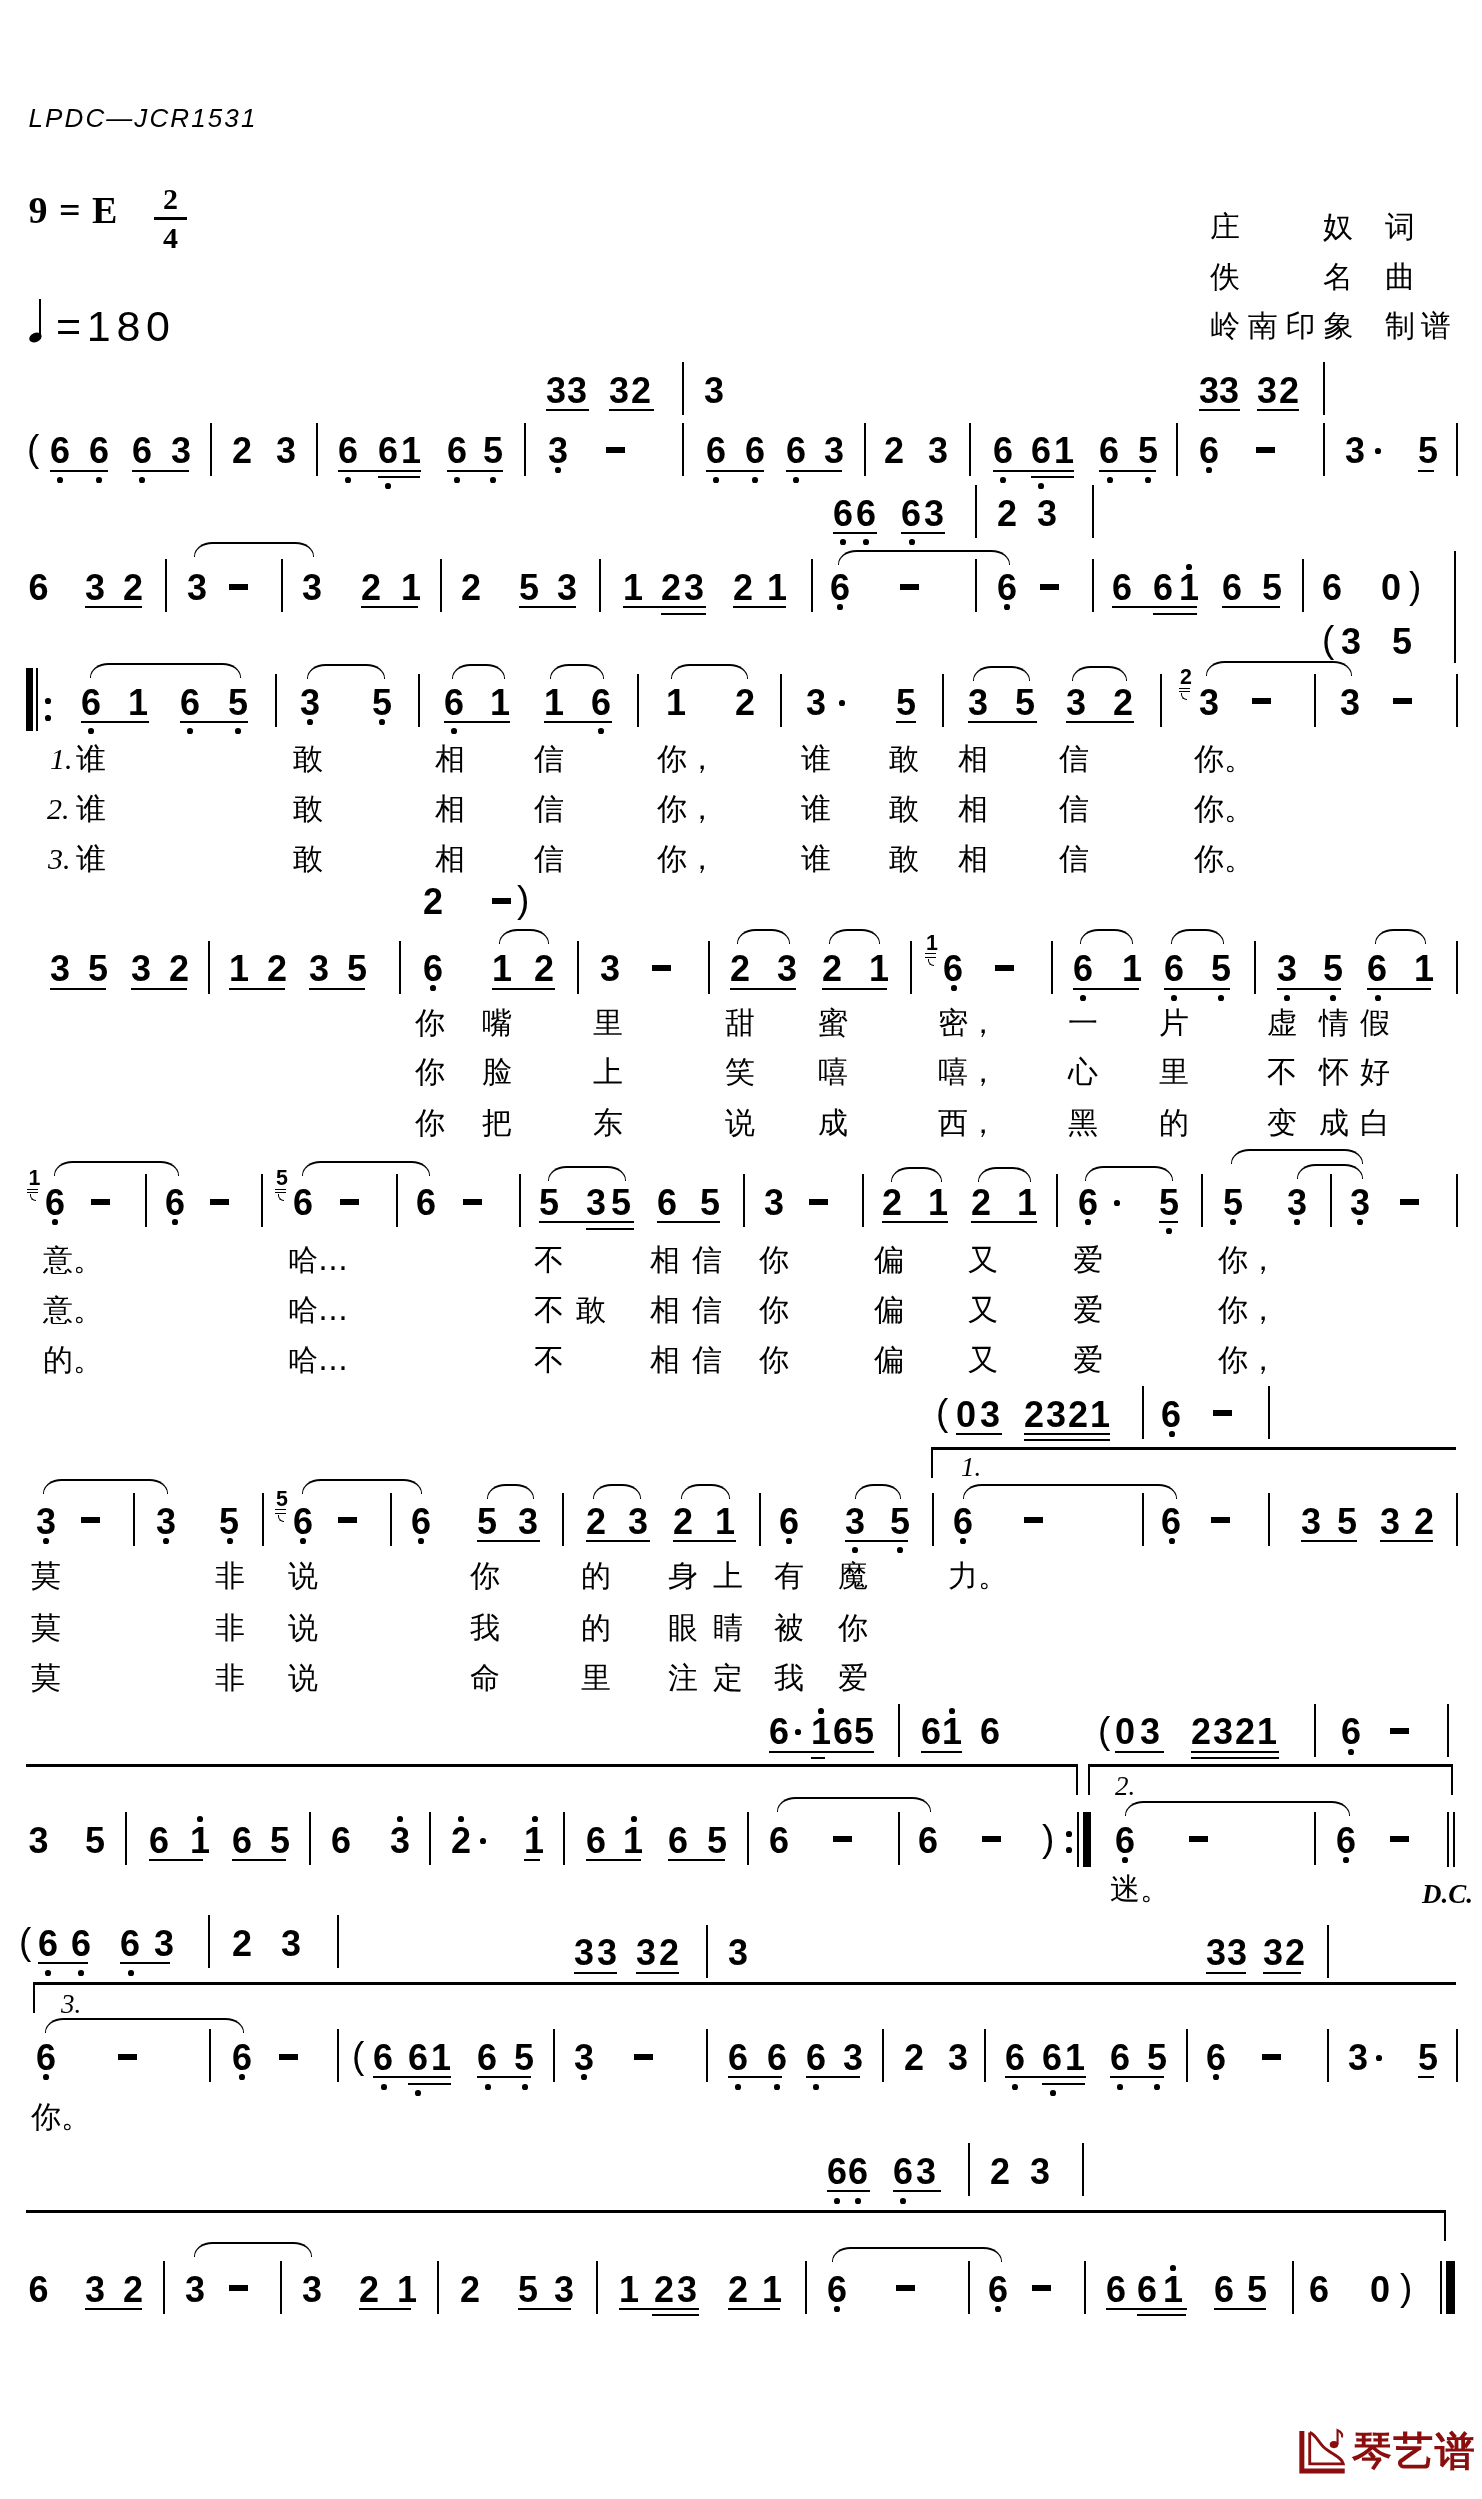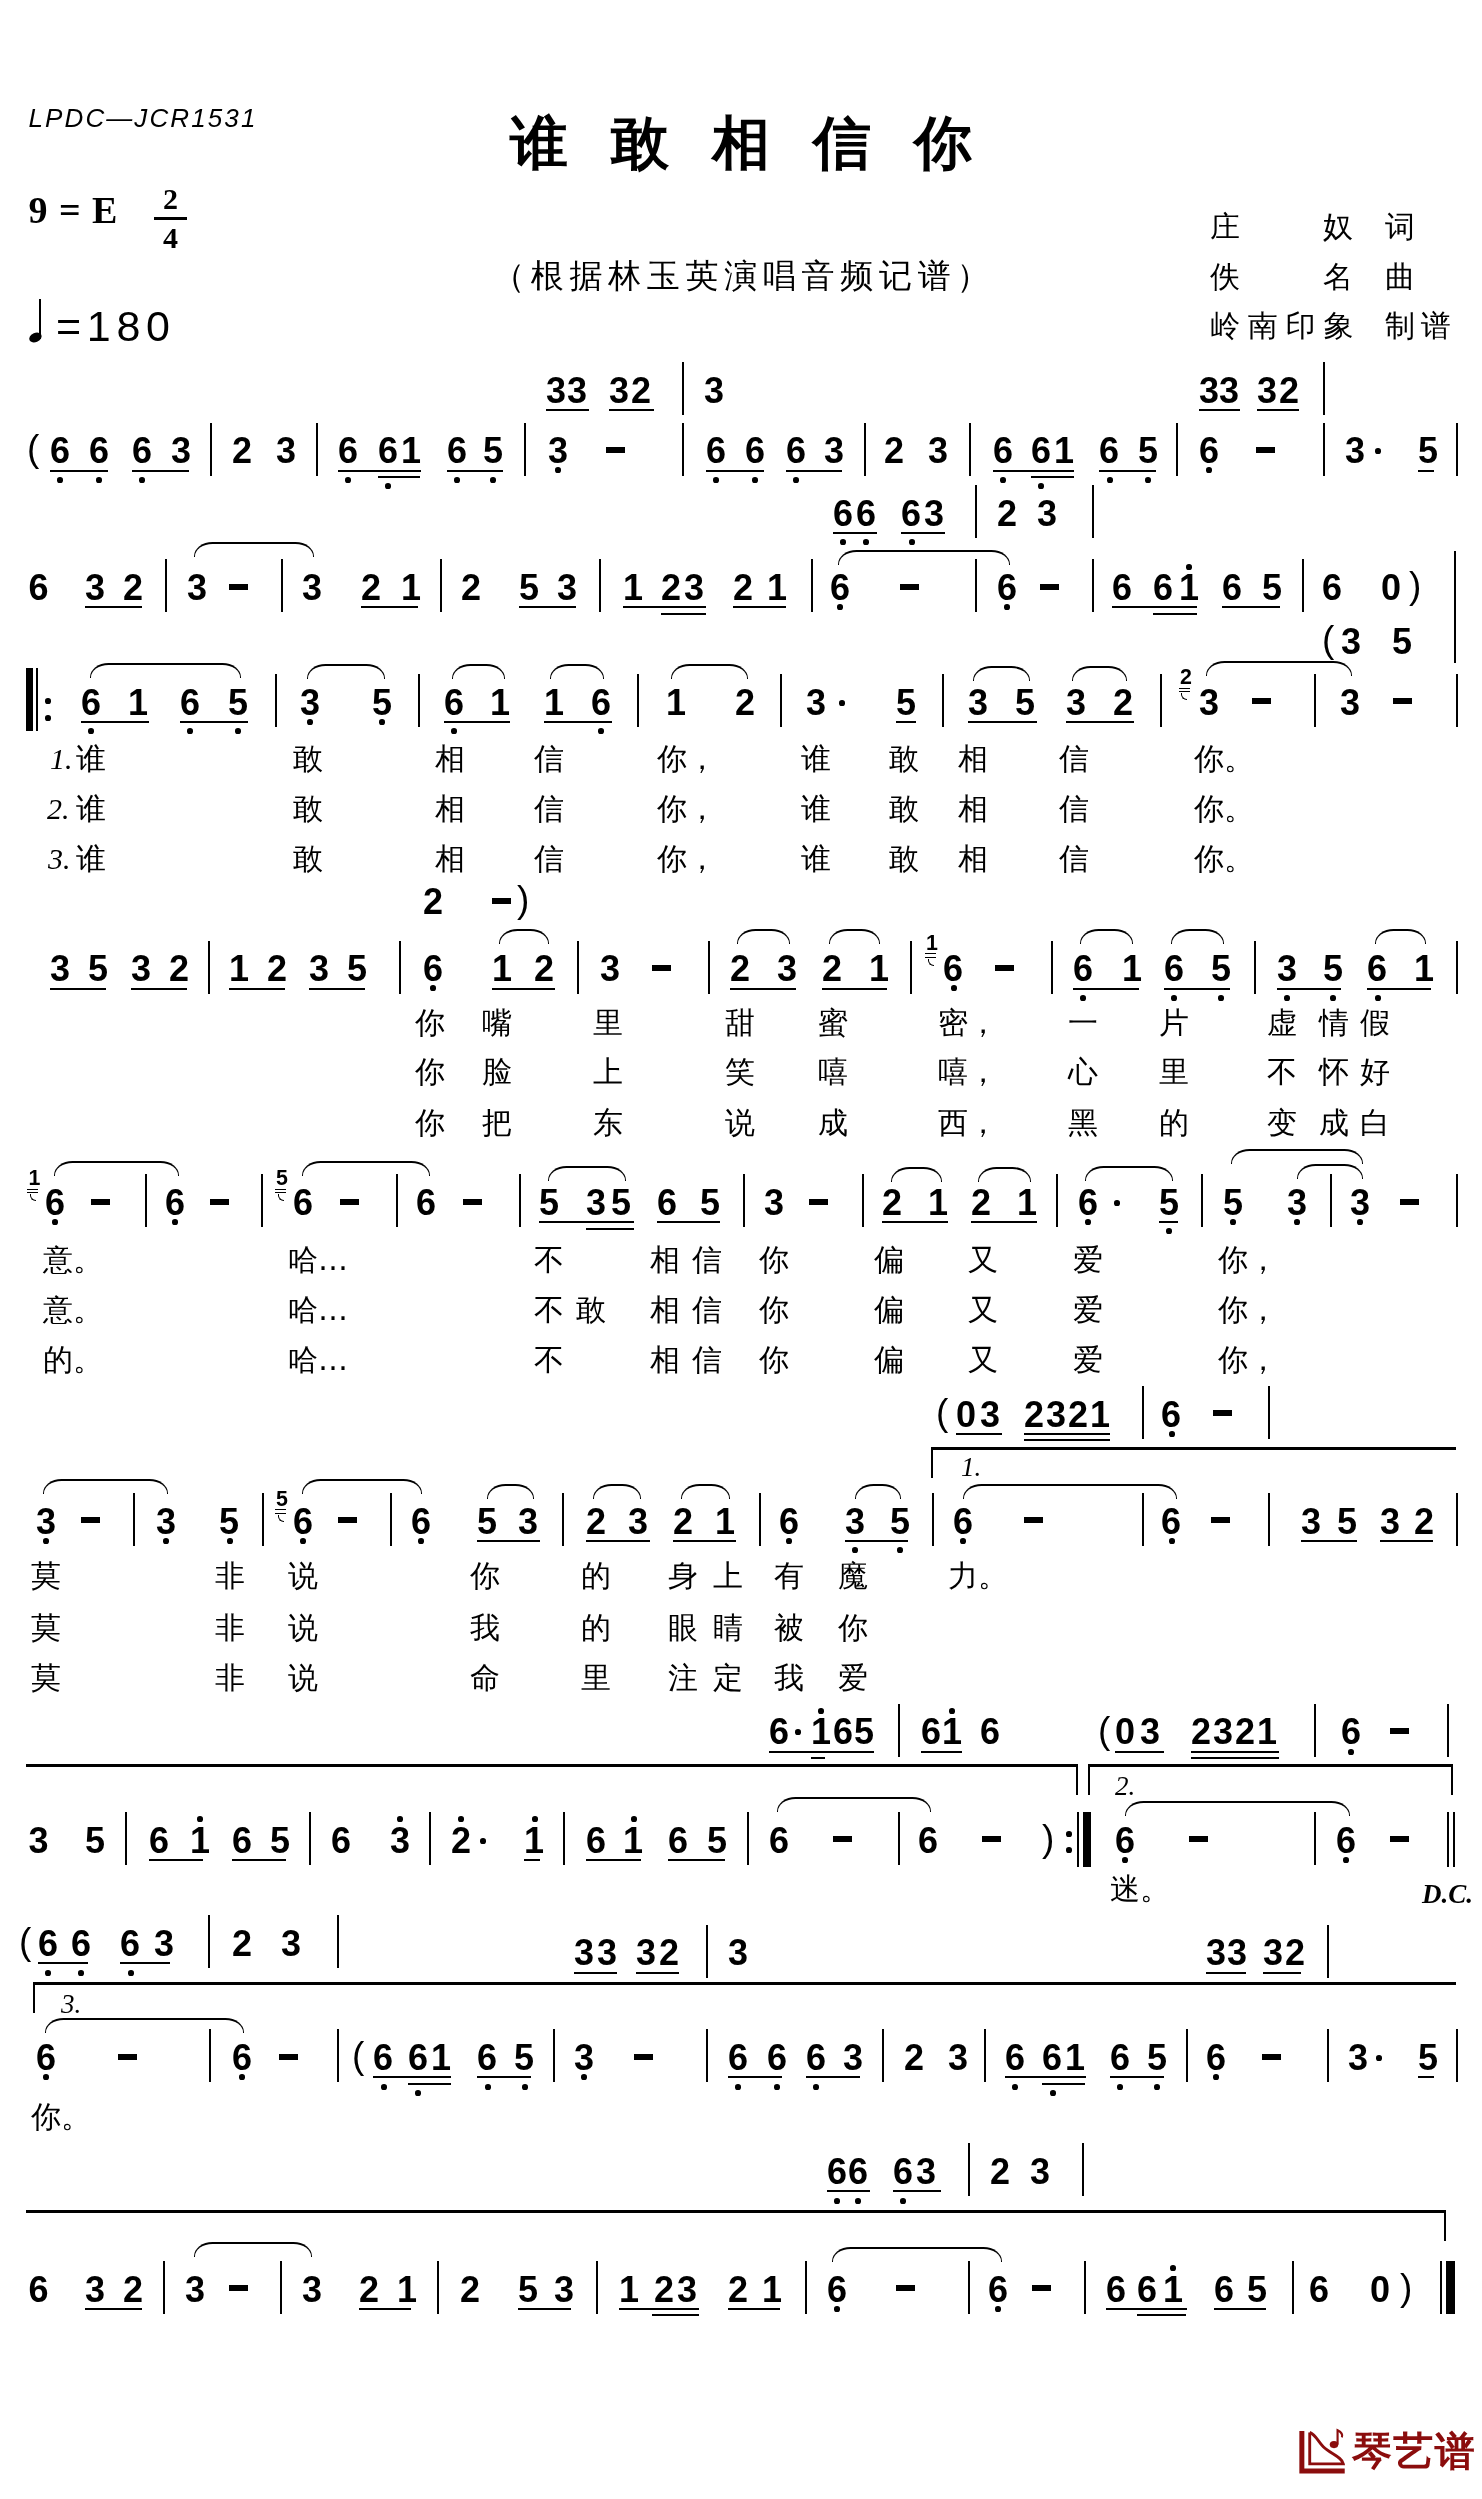--- a/index.html
+++ b/index.html
@@ -34,33 +34,31 @@
   .vlabel{font:italic 27px/1 "Liberation Serif",serif;}
   .anno{font:italic bold 27px/1 "Liberation Serif",serif;}
   .logo{left:1299px;top:2428px;display:flex;align-items:center;}
   .logo-text{font:bold 40px/1 "DejaVu Sans",sans-serif;letter-spacing:1.4px;margin-left:2.9px;}
 </style>
 </head>
 <body>
 
 <div id="page">
   <div class="abs code">LPDC—JCR1531</div>
-  <div class="abs title">谁敢相信你</div>
   <div class="abs key">9=E</div>
   <div class="abs ts">
     <span>2</span>
     <i class="fl"></i>
     <span>4</span>
   </div>
   <div class="abs tempo-note">
     <i class="stem"></i>
       <i class="head"></i>
   </div>
   <div class="abs tempo-txt">=180</div>
-  <div class="abs subtitle">（根据林玉英演唱音频记谱）</div>
 
   <span class="abs cred" style="left:1210px;top:212px">庄</span>
   <span class="abs cred" style="left:1323px;top:212px">奴</span>
   <span class="abs cred" style="left:1385px;top:212px">词</span>
 
   <span class="abs cred" style="left:1210px;top:262px">佚</span>
   <span class="abs cred" style="left:1323px;top:262px">名</span>
   <span class="abs cred" style="left:1385px;top:262px">曲</span>
 
   <span class="abs cred" style="left:1210px;top:311px;letter-spacing:7.8px">岭南印象</span>

